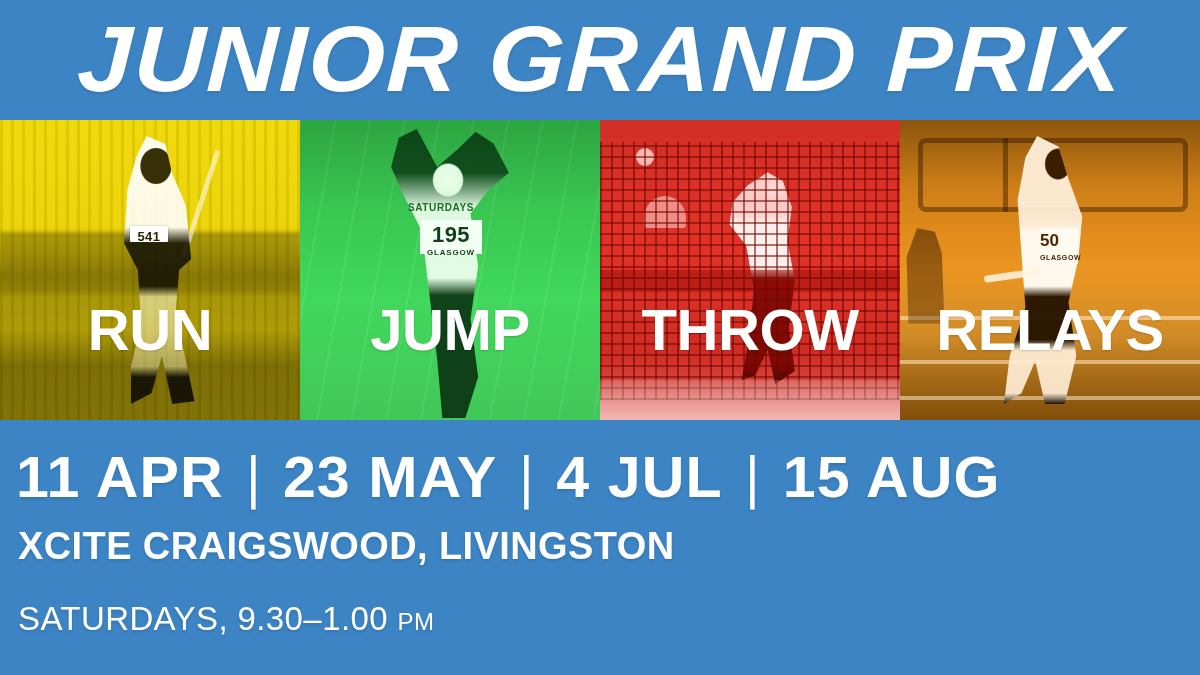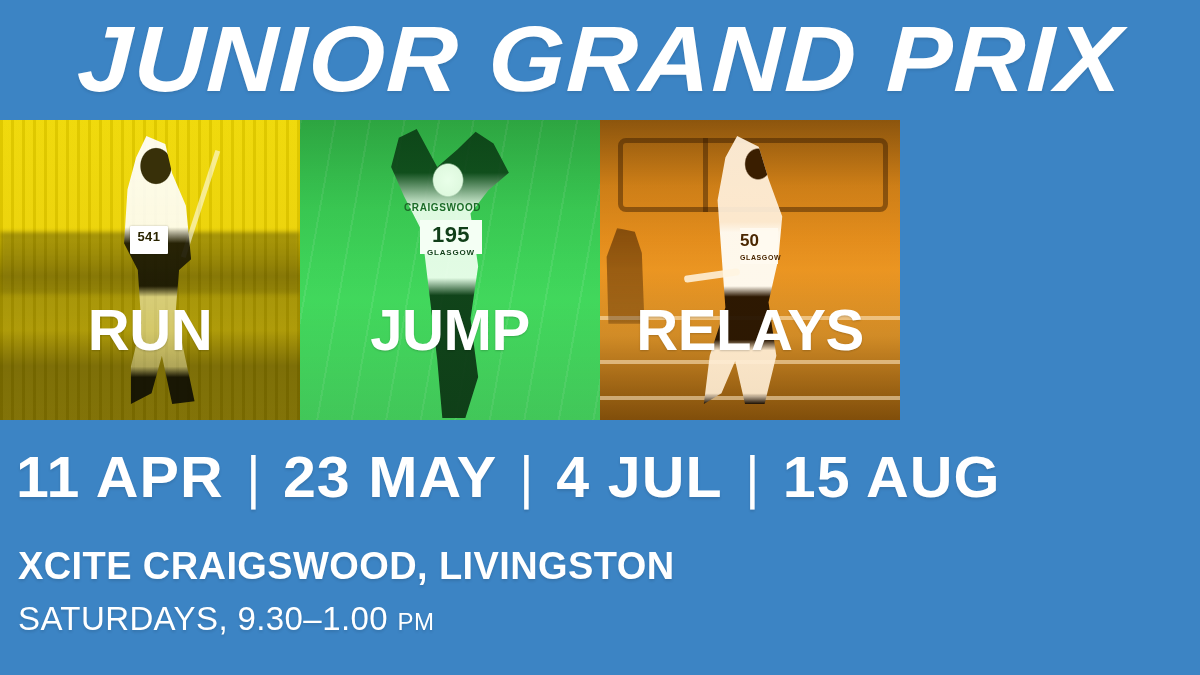--- a/index.html
+++ b/index.html
@@ -95,21 +95,21 @@
     width: 86px; height: 268px;
     background:
       radial-gradient(ellipse 26px 30px at 44px 30px, #3a3000 0%, #3a3000 58%, rgba(58,48,0,0) 62%),
       linear-gradient(180deg, rgba(255,255,255,0.92) 0%, rgba(255,255,255,0.88) 34%, rgba(30,26,0,0.92) 40%, rgba(25,22,0,0.92) 56%, rgba(255,250,200,0.55) 60%, rgba(255,250,200,0.40) 86%, rgba(20,18,0,0.95) 90%, rgba(20,18,0,0.95) 100%);
     clip-path: polygon(40% 0%, 62% 3%, 70% 14%, 86% 26%, 92% 46%, 78% 50%, 74% 66%, 86% 84%, 96% 99%, 70% 100%, 58% 82%, 46% 96%, 22% 100%, 22% 86%, 34% 70%, 30% 50%, 14% 40%, 18% 20%, 28% 8%);
     filter: saturate(0.8);
   }
   .p-run .bib {
     position: absolute;
     left: 130px; top: 106px;
-    width: 38px; height: 28px;
+    width: 38px; height: 16px;
     background: #fff;
     color: #2a2400;
     font-size: 13px; font-weight: 700;
     line-height: 22px; text-align: center;
     letter-spacing: 0.5px;
     border-radius: 1px;
     box-shadow: 0 0 2px rgba(0,0,0,0.3);
   }
   .p-run .pole {
     position: absolute;
@@ -346,21 +346,20 @@
     top: 107px;
     color: #ffffff;
     font-family: "Liberation Sans", sans-serif;
     font-weight: 700;
     font-size: 38px;
     line-height: 1;
     letter-spacing: 0.4px;
     white-space: nowrap;
     transform: scaleX(1.0);
     text-shadow: 0 2px 3px rgba(0,0,0,0.12);
-    margin-top: 20px;
   }
   .times {
     position: absolute;
     left: 18px;
     top: 182px;
     color: #ffffff;
     font-family: "Liberation Sans", sans-serif;
     font-weight: 400;
     font-size: 33px;
     line-height: 1;
@@ -390,29 +389,41 @@
         <div class="pole"></div>
         <div class="runner"></div>
         <div class="bib">541</div>
       </div>
       <div class="panel-label">RUN</div>
     </div>
 
     <div class="panel p-jump">
       <div class="photo">
         <div class="jumper"></div>
-        <div class="vest-text">CRAIGSWOOD</div>
+        <div class="vest-text">SATURDAYS</div>
         <div class="bib">
           <span>195</span>
           <small>GLASGOW</small>
         </div>
       </div>
       <div class="panel-label">JUMP</div>
     </div>
 
+    <div class="panel p-throw">
+      <div class="photo">
+        <div class="shell"></div>
+        <div class="hammer"></div>
+        <div class="thrower"></div>
+        <div class="bib"></div>
+        <div class="net-band"></div>
+        <div class="net"></div>
+        <div class="ground"></div>
+      </div>
+      <div class="panel-label">THROW</div>
+    </div>
 
     <div class="panel p-relays">
       <div class="photo">
         <div class="barrier"></div>
         <div class="track-line tl1"></div>
         <div class="track-line tl2"></div>
         <div class="track-line tl3"></div>
         <div class="spectator"></div>
         <div class="runner2"></div>
         <div class="baton"></div>

